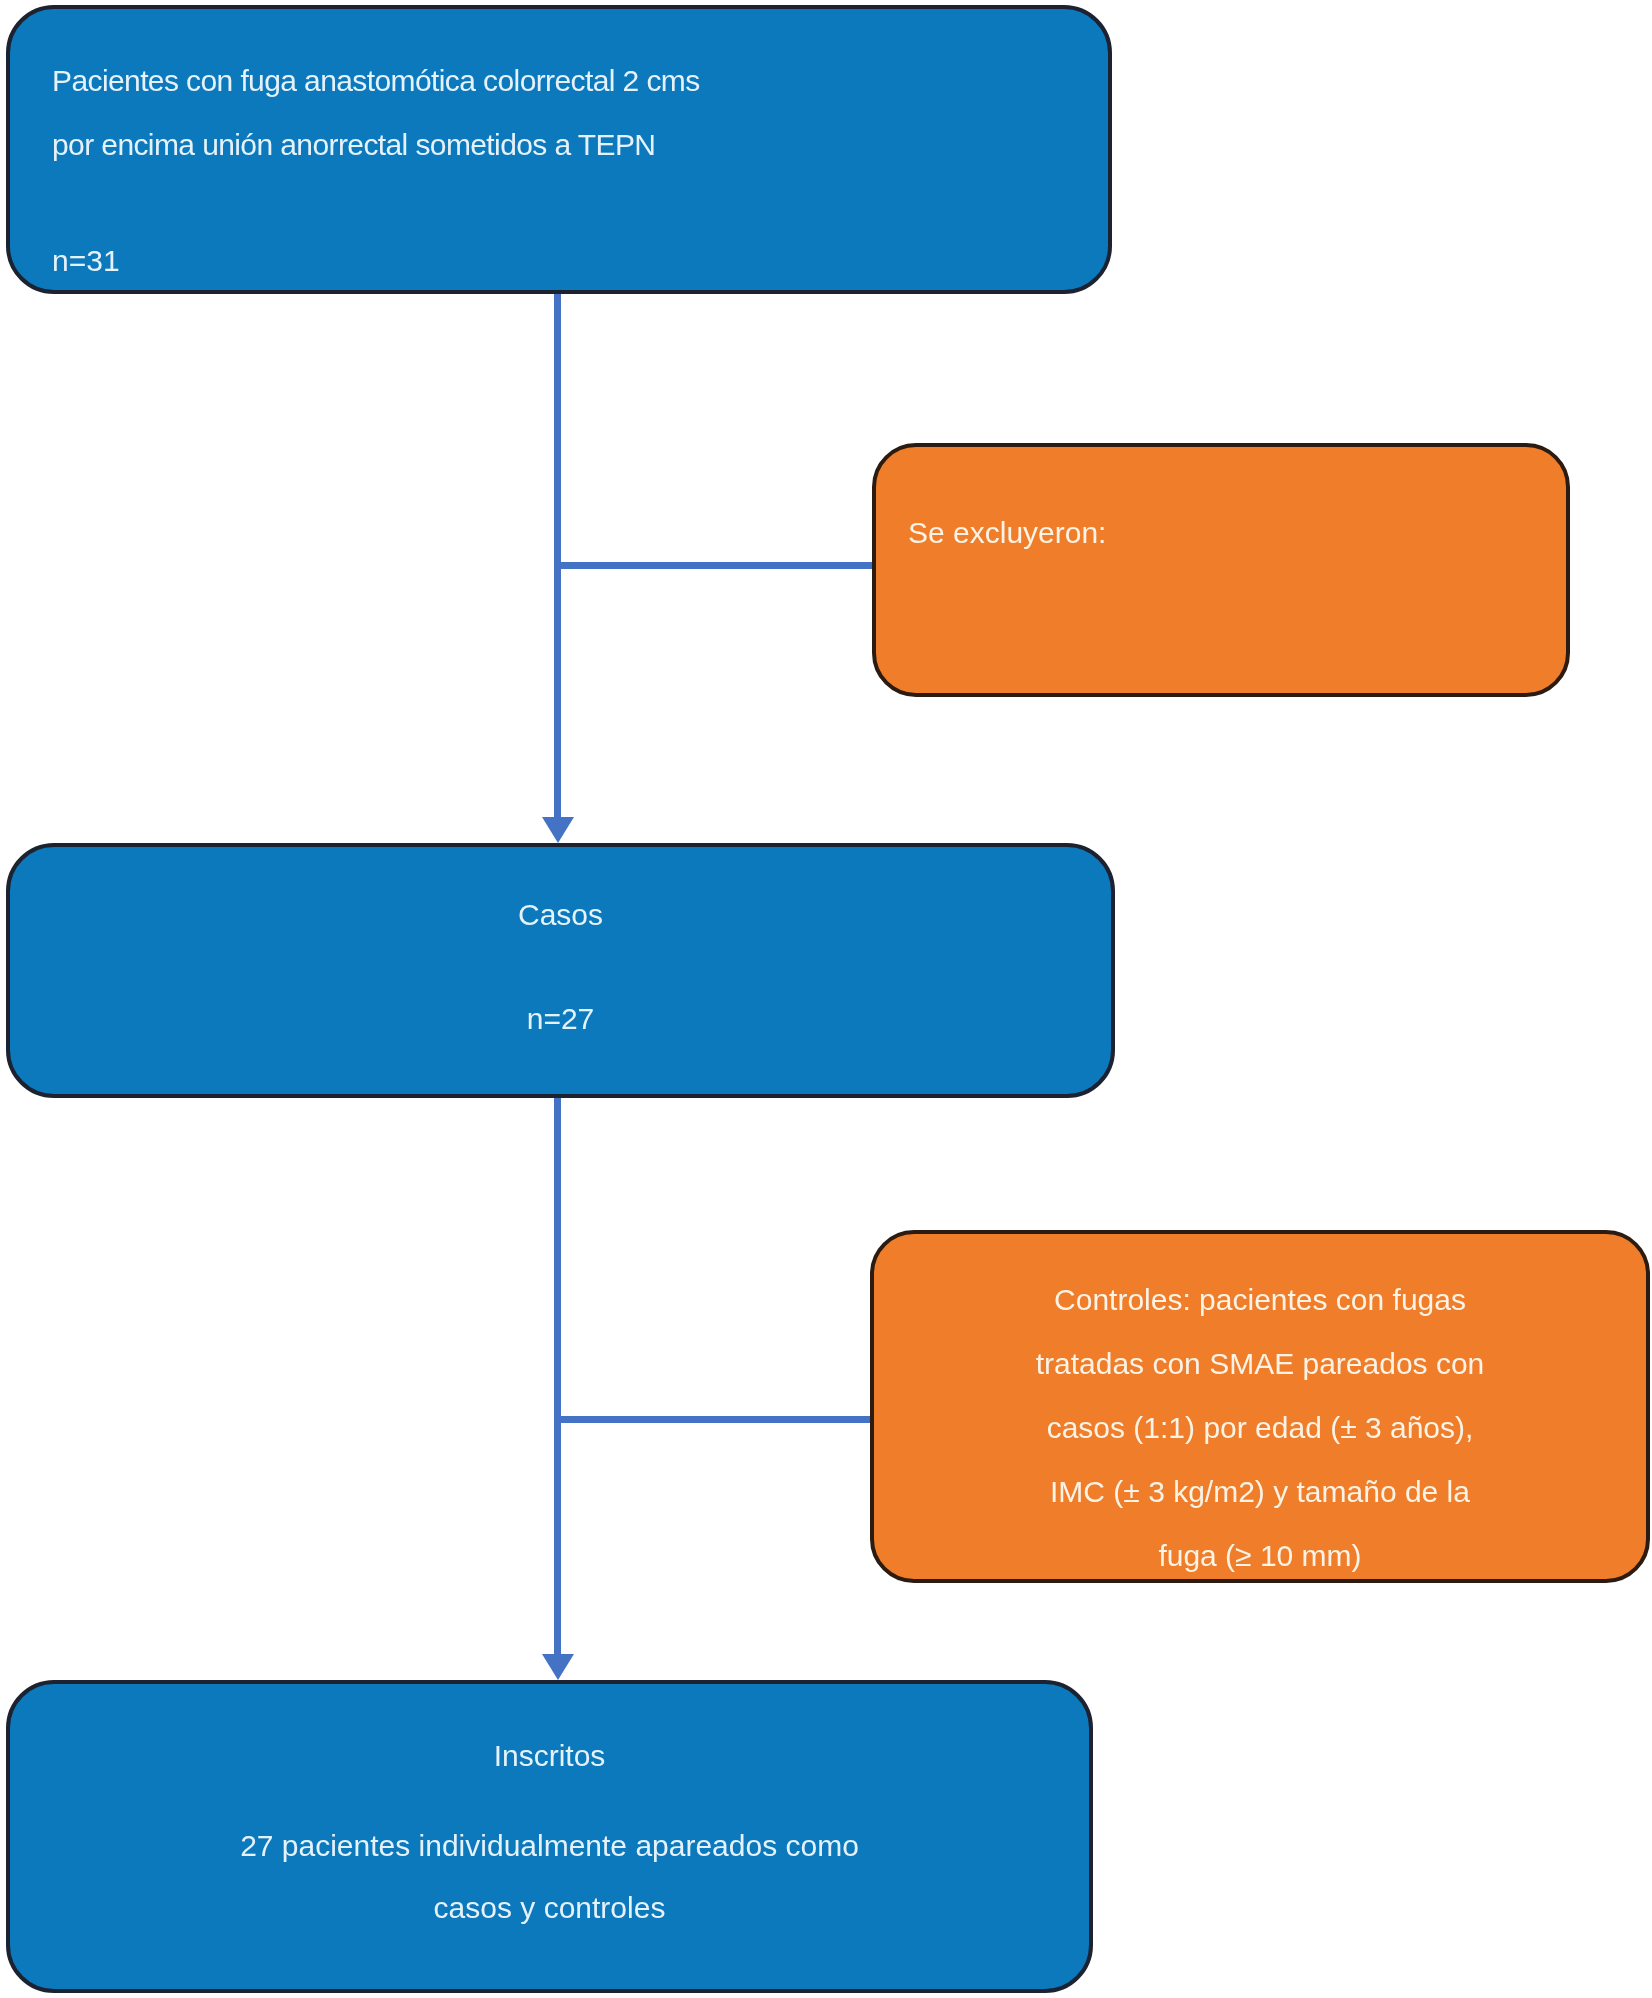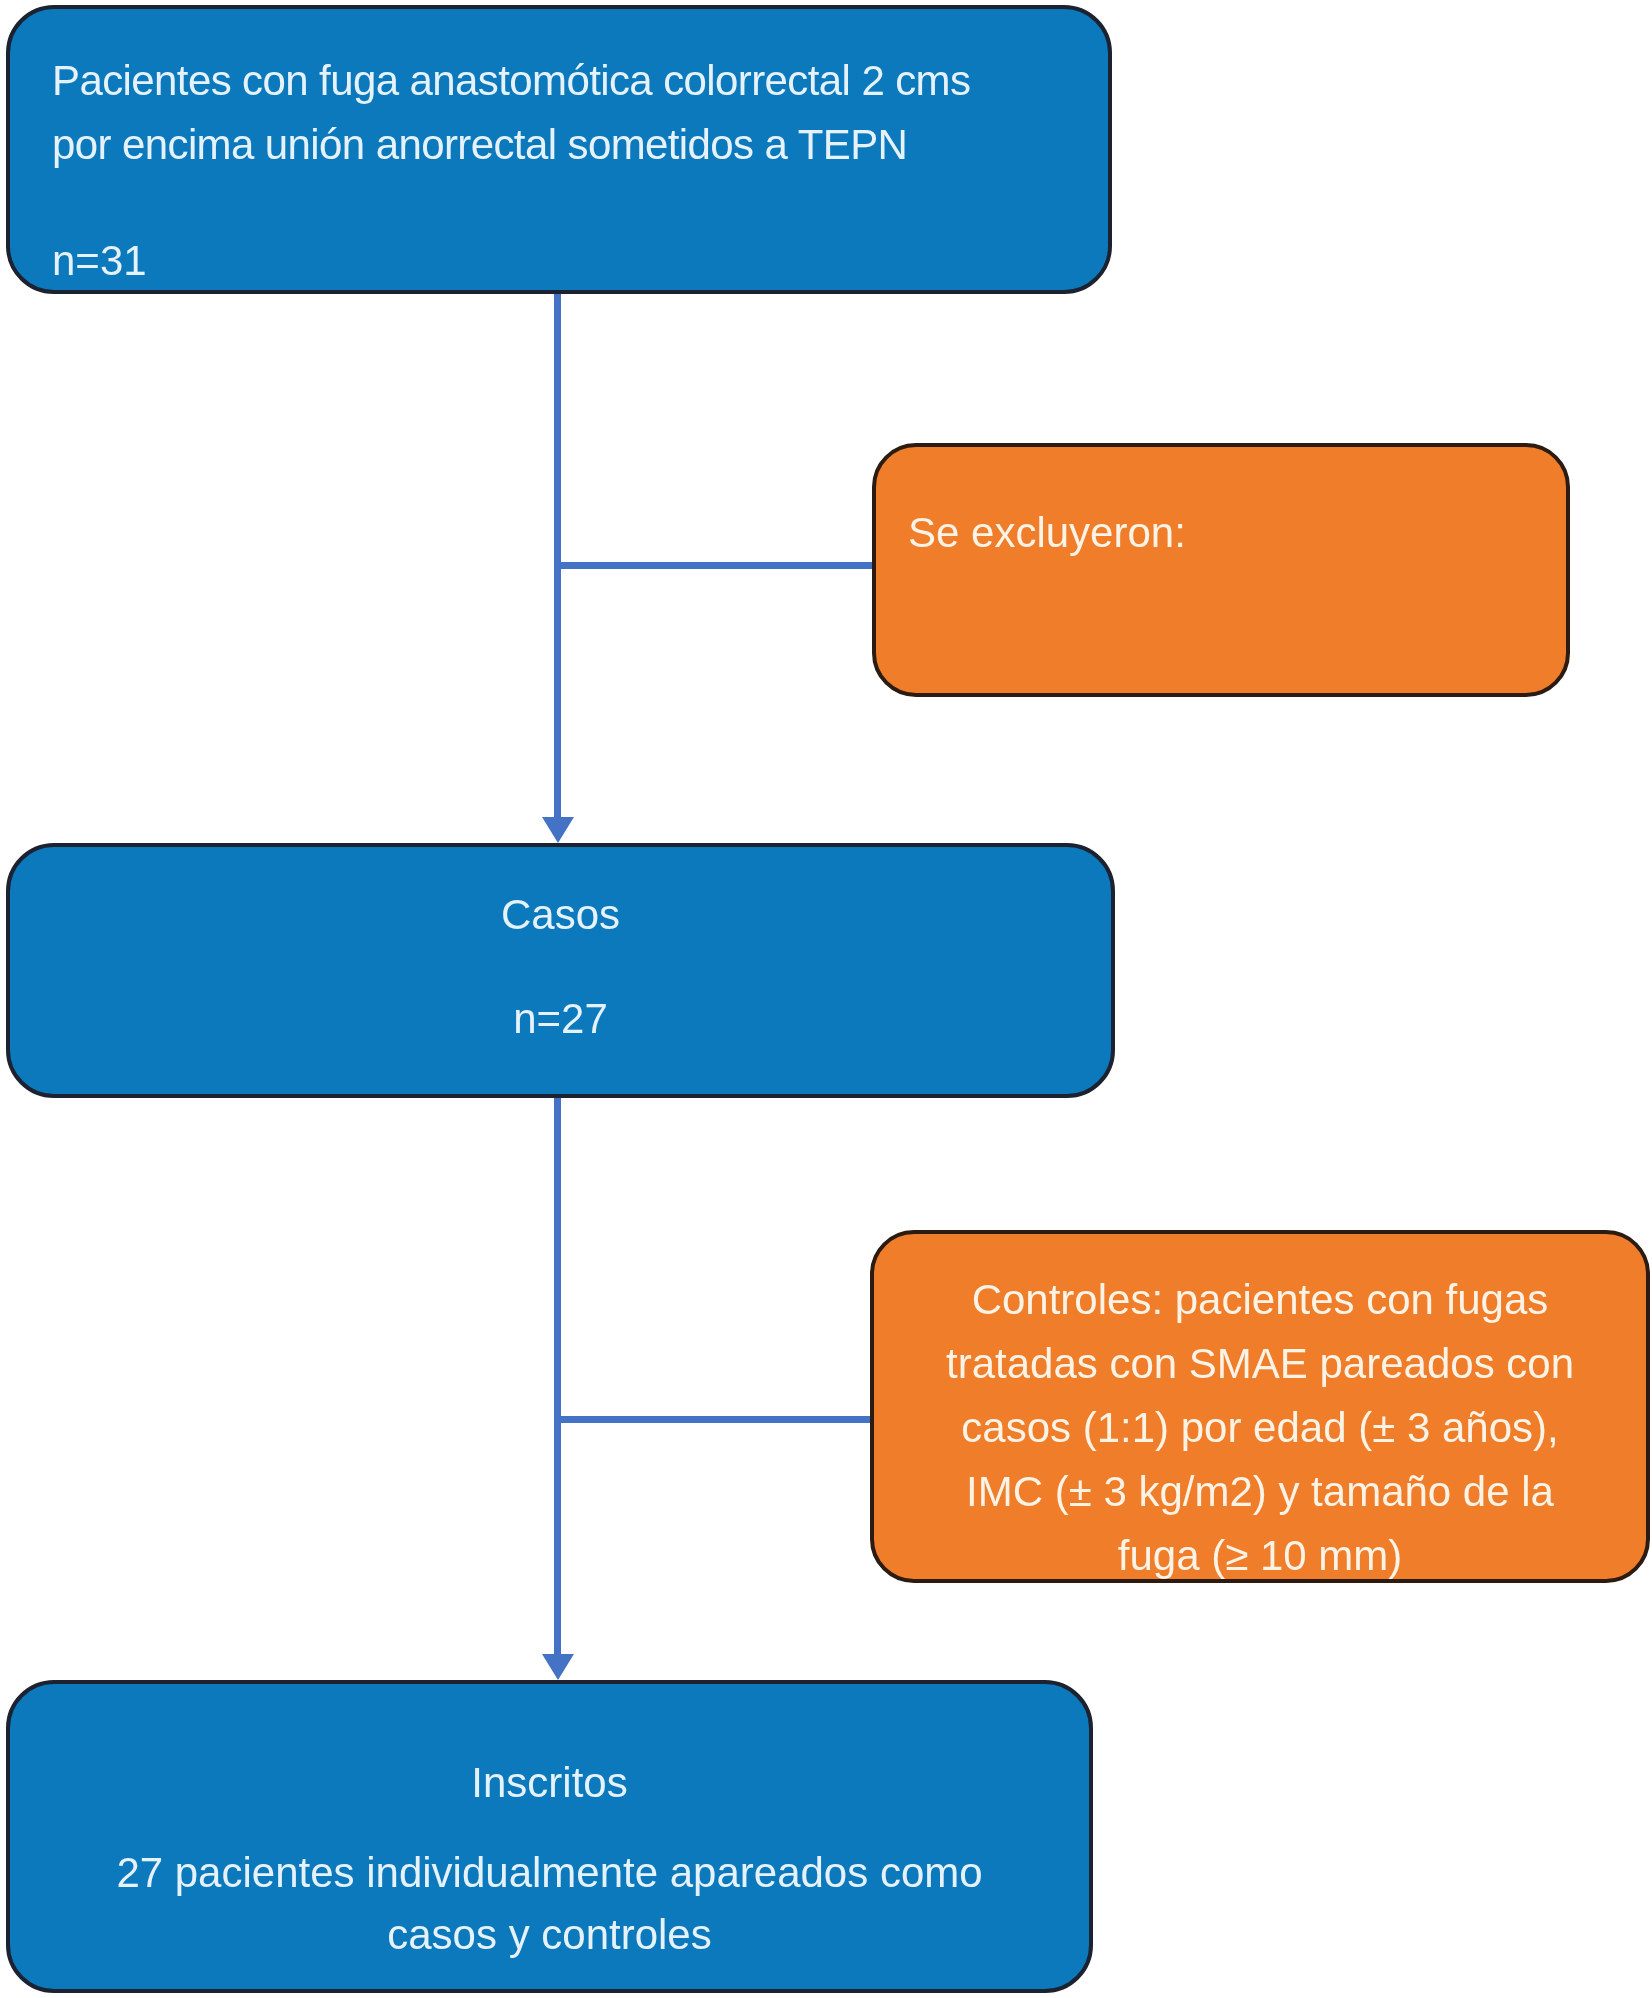--- a/index.html
+++ b/index.html
@@ -12,21 +12,21 @@
     width: 1652px;
     height: 1998px;
     background: #ffffff;
     font-family: "Liberation Sans", "DejaVu Sans", sans-serif;
     overflow: hidden;
   }
   .box {
     position: absolute;
     box-sizing: border-box;
     border: 4px solid;
-    font-size: 42px;
+    font-size: 30px;
     line-height: 64px;
   }
   .box.blue {
     background: #0b79bc;
     border-color: #1c2230;
     border-radius: 48px;
     color: #e6f2fb;
   }
   .box.orange {
     background: #ef7d2a;
@@ -62,21 +62,21 @@
   #box-controls {
     left: 870px; top: 1230px;
     width: 780px; height: 353px;
     padding: 34px 36px;
     text-align: center;
   }
 
   #box-enrolled {
     left: 6px; top: 1680px;
     width: 1087px; height: 313px;
-    padding-top: 68px;
+    padding-top: 41px;
     text-align: center;
     line-height: 62px;
   }
   #box-enrolled .detail { margin-top: 28px; }
 
   .vline, .hline {
     position: absolute;
     background: #4472c4;
   }
   .vline { width: 7px; }

